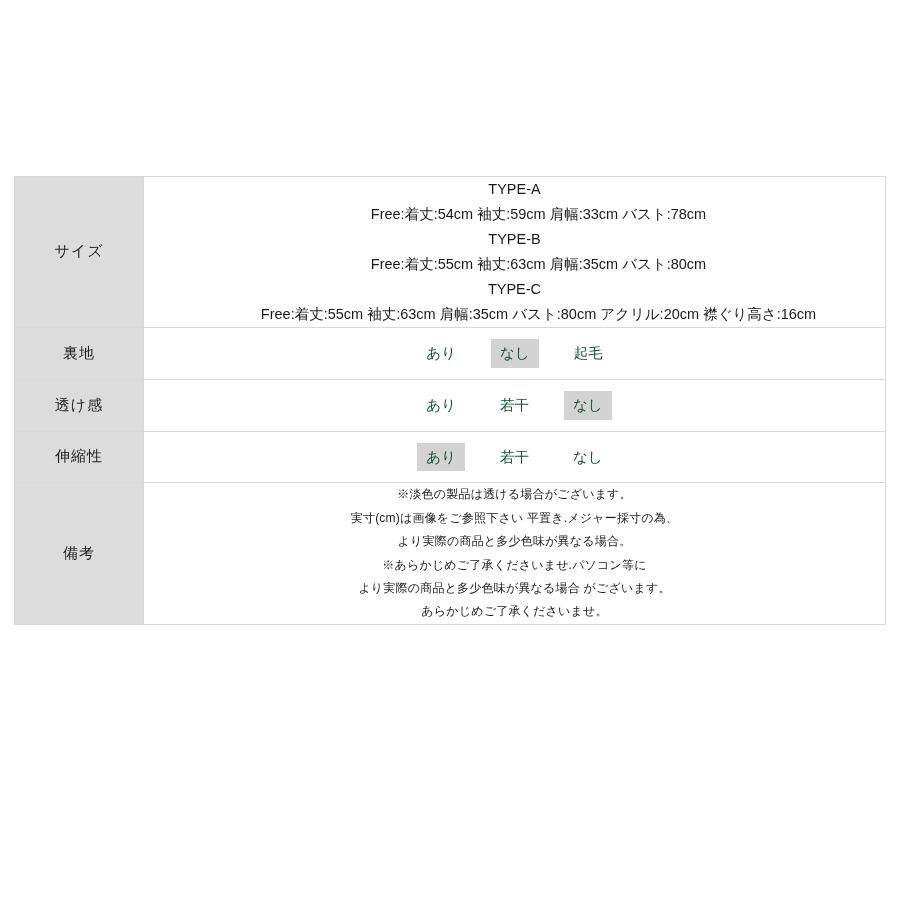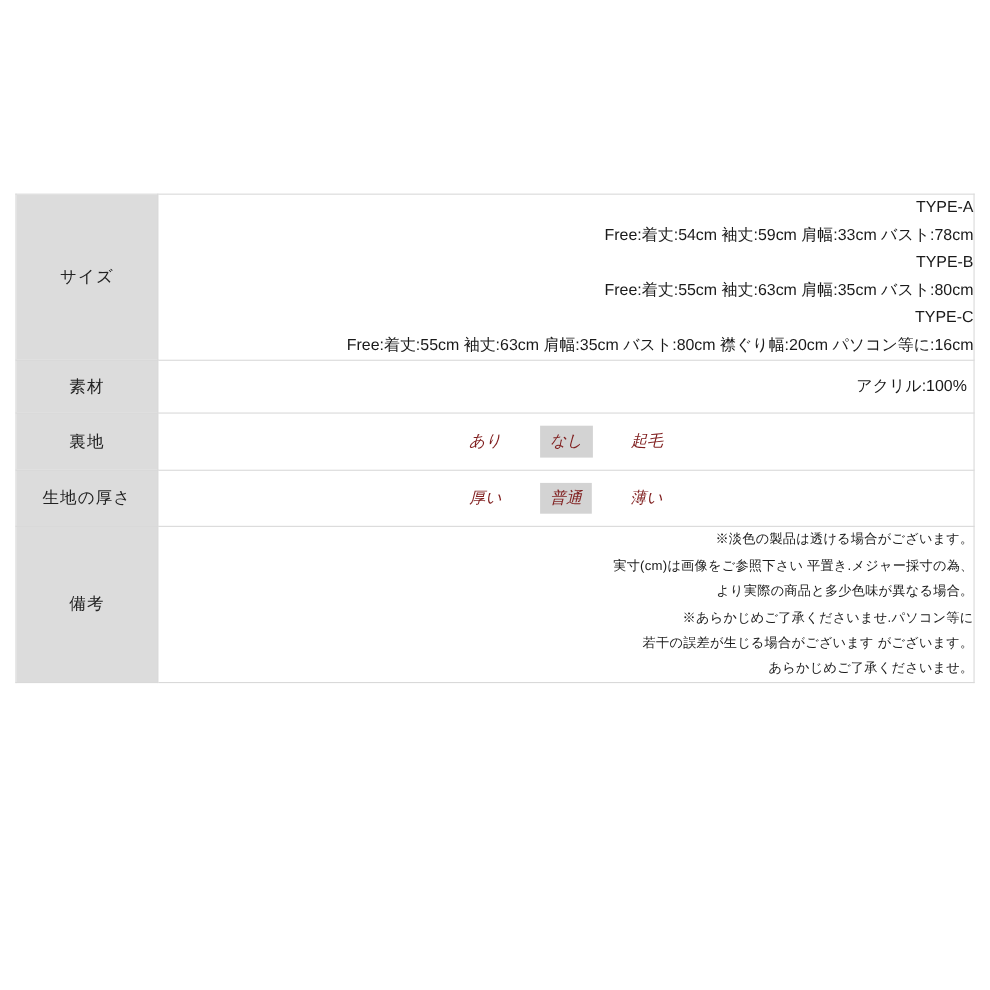--- a/index.html
+++ b/index.html
@@ -35,21 +35,21 @@
     background: #dcdcdc;
     text-align: center;
     font-size: 15px;
     color: #222;
     letter-spacing: 1px;
     padding: 8px 2px;
     margin-top: 32px;
   }
   td.value {
     background: #ffffff;
-    text-align: right;
+    text-align: center;
     font-size: 14.5px;
     color: #1a1a1a;
     padding: 9px 6px;
     line-height: 1.72;
     margin-left: 20px;
   }
   .size-line {
     display: block;
     white-space: nowrap;
     font-size: 14.5px;
@@ -62,22 +62,21 @@
   }
   .choices {
     display: flex;
     justify-content: center;
     align-items: center;
     gap: 26px;
   }
   .choice {
     font-size: 14.5px;
     padding: 2px 9px;
-    color: #7f1d1d;
-    font-style: italic;
+    color: #14532d;
   }
   .choice.selected {
     background: #d3d3d3;
   }
   .note-line {
     display: block;
     font-size: 12px;
     line-height: 1.95;
     letter-spacing: 0.2px;
     white-space: nowrap;
@@ -100,59 +99,65 @@
   <table class="spec">
     <tbody>
       <tr class="row-size">
         <td class="label">サイズ</td>
         <td class="value">
           <span class="type-head">TYPE-A</span>
           <span class="size-line">Free:着丈:54cm  袖丈:59cm  肩幅:33cm  バスト:78cm</span>
           <span class="type-head">TYPE-B</span>
           <span class="size-line">Free:着丈:55cm  袖丈:63cm  肩幅:35cm  バスト:80cm</span>
           <span class="type-head">TYPE-C</span>
-          <span class="size-line">Free:着丈:55cm  袖丈:63cm  肩幅:35cm  バスト:80cm  襟ぐり幅:20cm  パソコン等に:16cm</span>
+          <span class="size-line">Free:着丈:55cm  袖丈:63cm  肩幅:35cm  バスト:80cm  アクリル:20cm  襟ぐり高さ:16cm</span>
         </td>
       </tr>
 
-      <tr class="row-material">
-        <td class="label">素材</td>
-        <td class="value">アクリル:100%</td>
-      </tr>
 
       <tr class="row-lining">
         <td class="label">裏地</td>
         <td class="value">
           <div class="choices">
             <span class="choice">あり</span>
             <span class="choice selected">なし</span>
             <span class="choice">起毛</span>
           </div>
         </td>
       </tr>
 
-
-
-      <tr class="row-thickness">
-        <td class="label">生地の厚さ</td>
+      <tr class="row-sheer">
+        <td class="label">透け感</td>
         <td class="value">
           <div class="choices">
-            <span class="choice">厚い</span>
-            <span class="choice selected">普通</span>
-            <span class="choice">薄い</span>
+            <span class="choice">あり</span>
+            <span class="choice">若干</span>
+            <span class="choice selected">なし</span>
           </div>
         </td>
       </tr>
+
+      <tr class="row-stretch">
+        <td class="label">伸縮性</td>
+        <td class="value">
+          <div class="choices">
+            <span class="choice selected">あり</span>
+            <span class="choice">若干</span>
+            <span class="choice">なし</span>
+          </div>
+        </td>
+      </tr>
+
 
       <tr class="row-notes">
         <td class="label">備考</td>
         <td class="value notes">
           <span class="note-line">※淡色の製品は透ける場合がございます。</span>
           <span class="note-line">実寸(cm)は画像をご参照下さい 平置き.メジャー採寸の為、</span>
           <span class="note-line">より実際の商品と多少色味が異なる場合。</span>
           <span class="note-line">※あらかじめご了承くださいませ.パソコン等に</span>
-          <span class="note-line">若干の誤差が生じる場合がございます がございます。</span>
+          <span class="note-line">より実際の商品と多少色味が異なる場合 がございます。</span>
           <span class="note-line">あらかじめご了承くださいませ。</span>
         </td>
       </tr>
     </tbody>
   </table>
 </div>
 
 </body></html>

